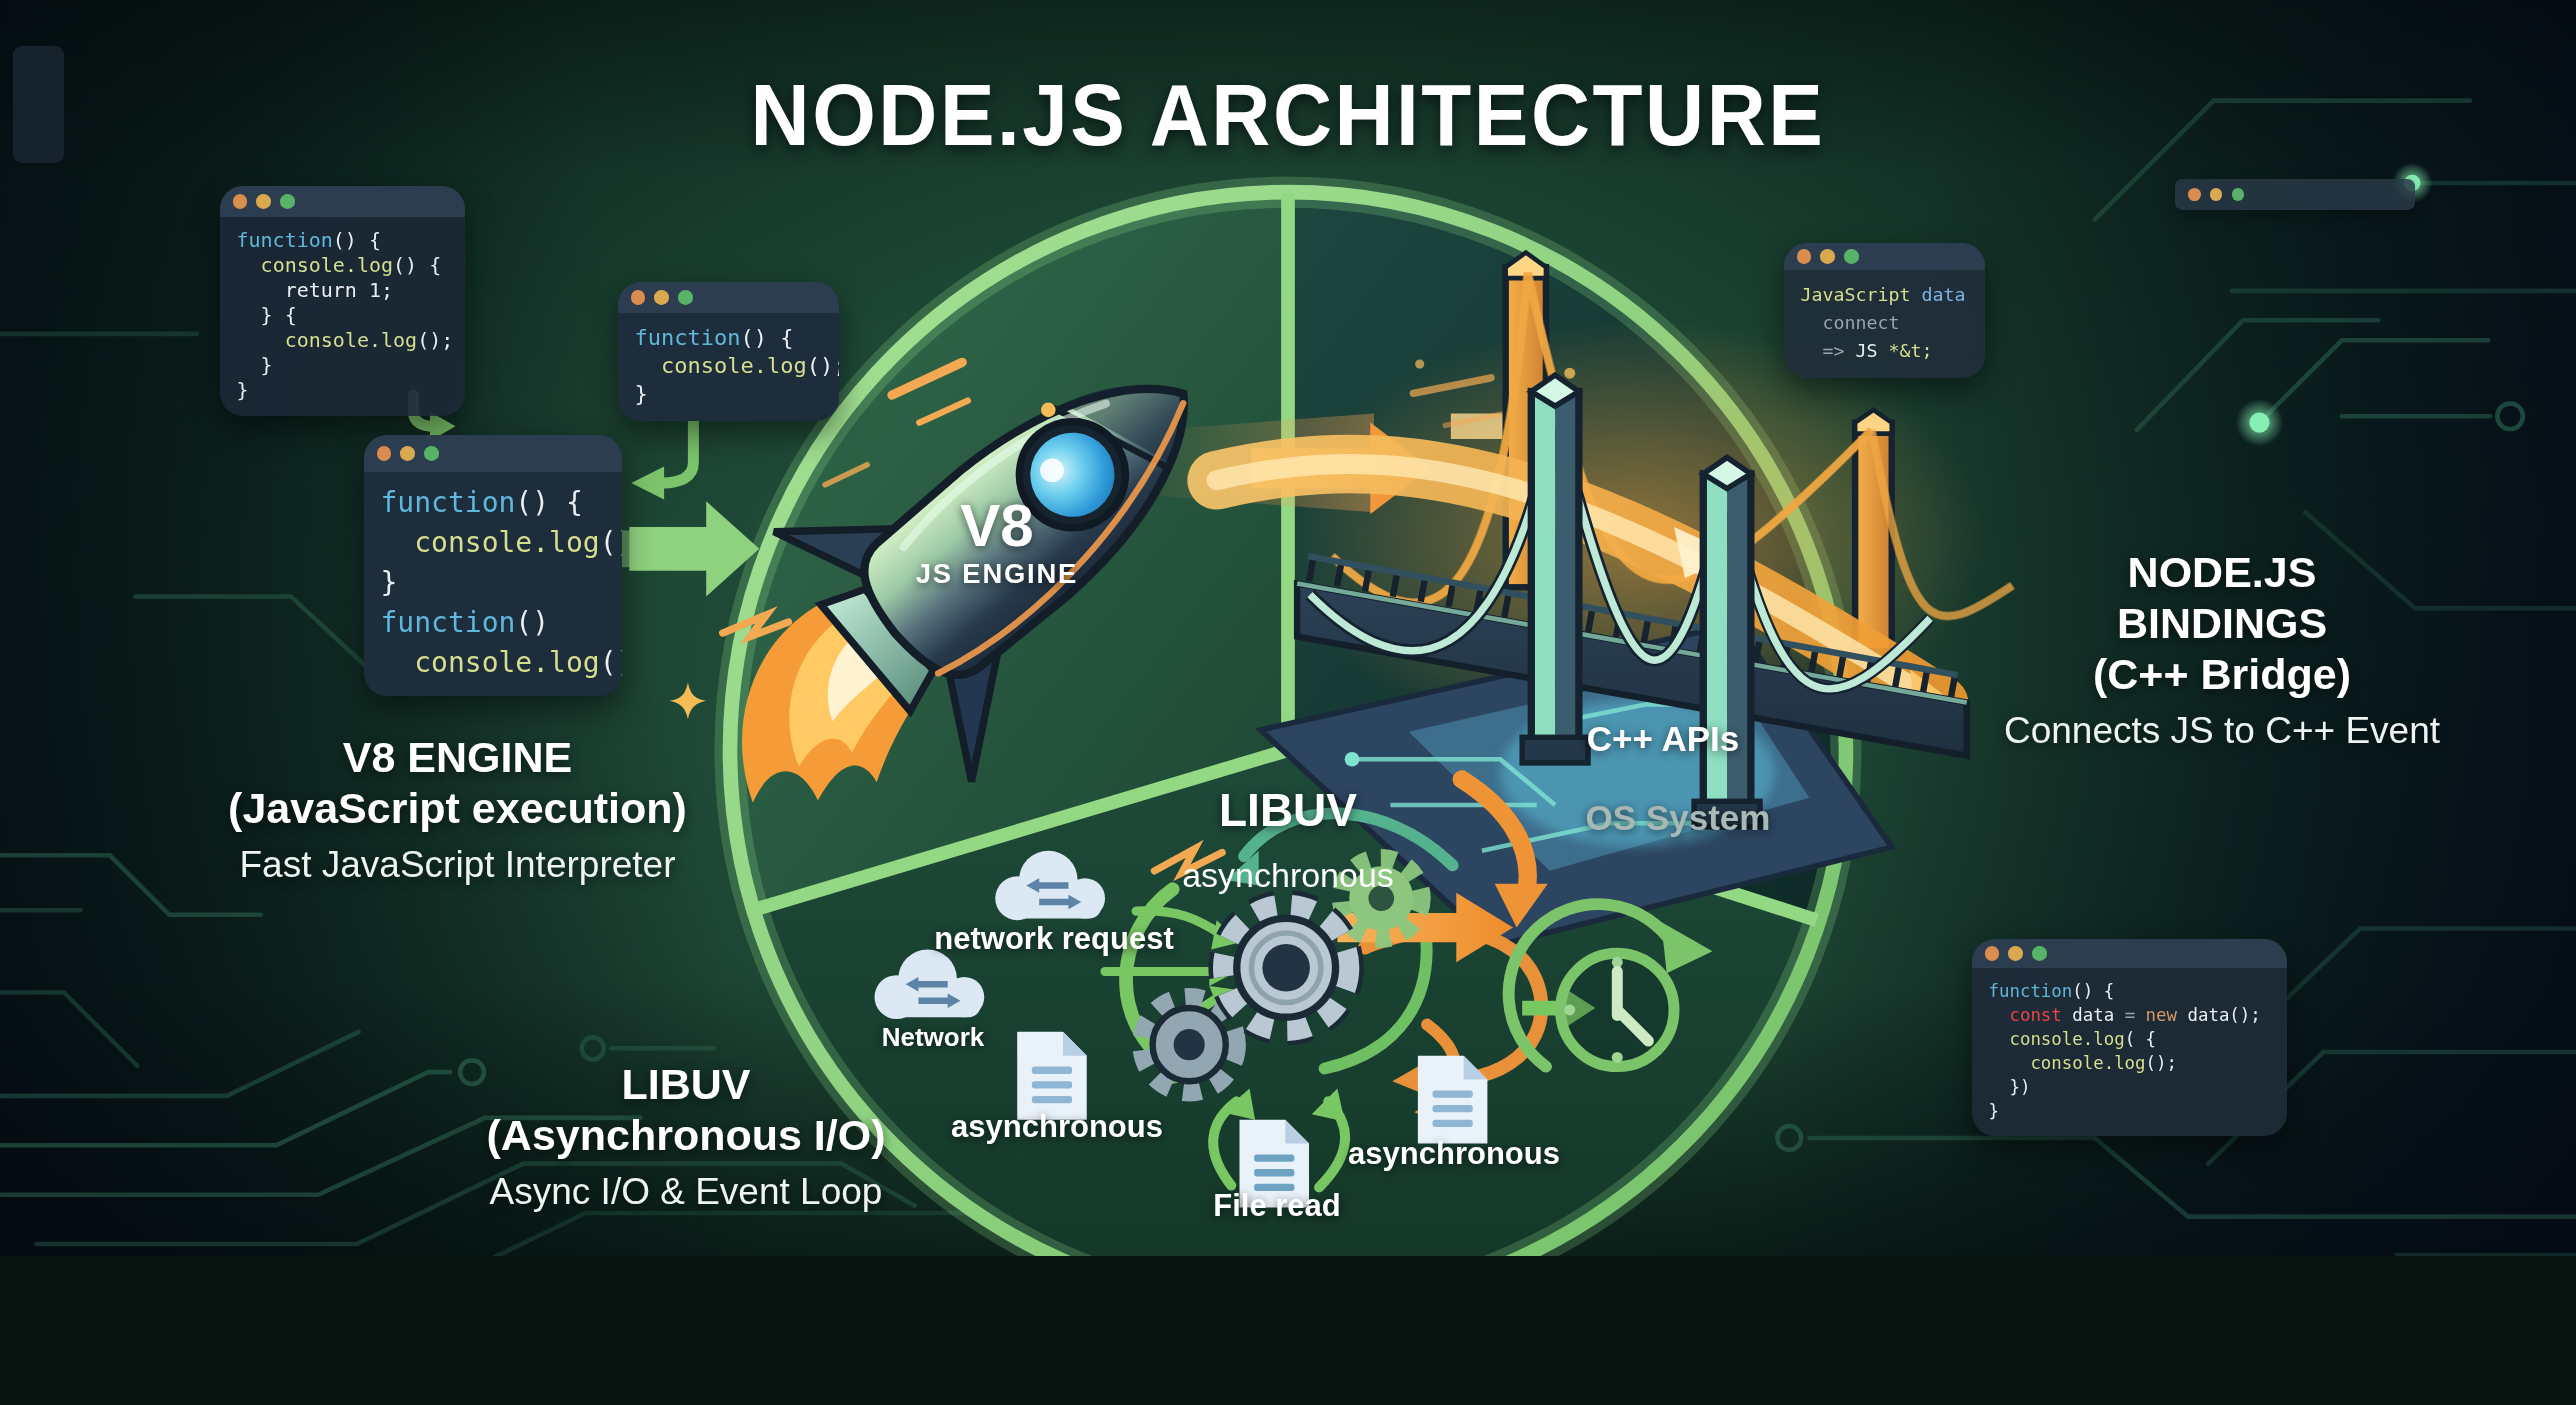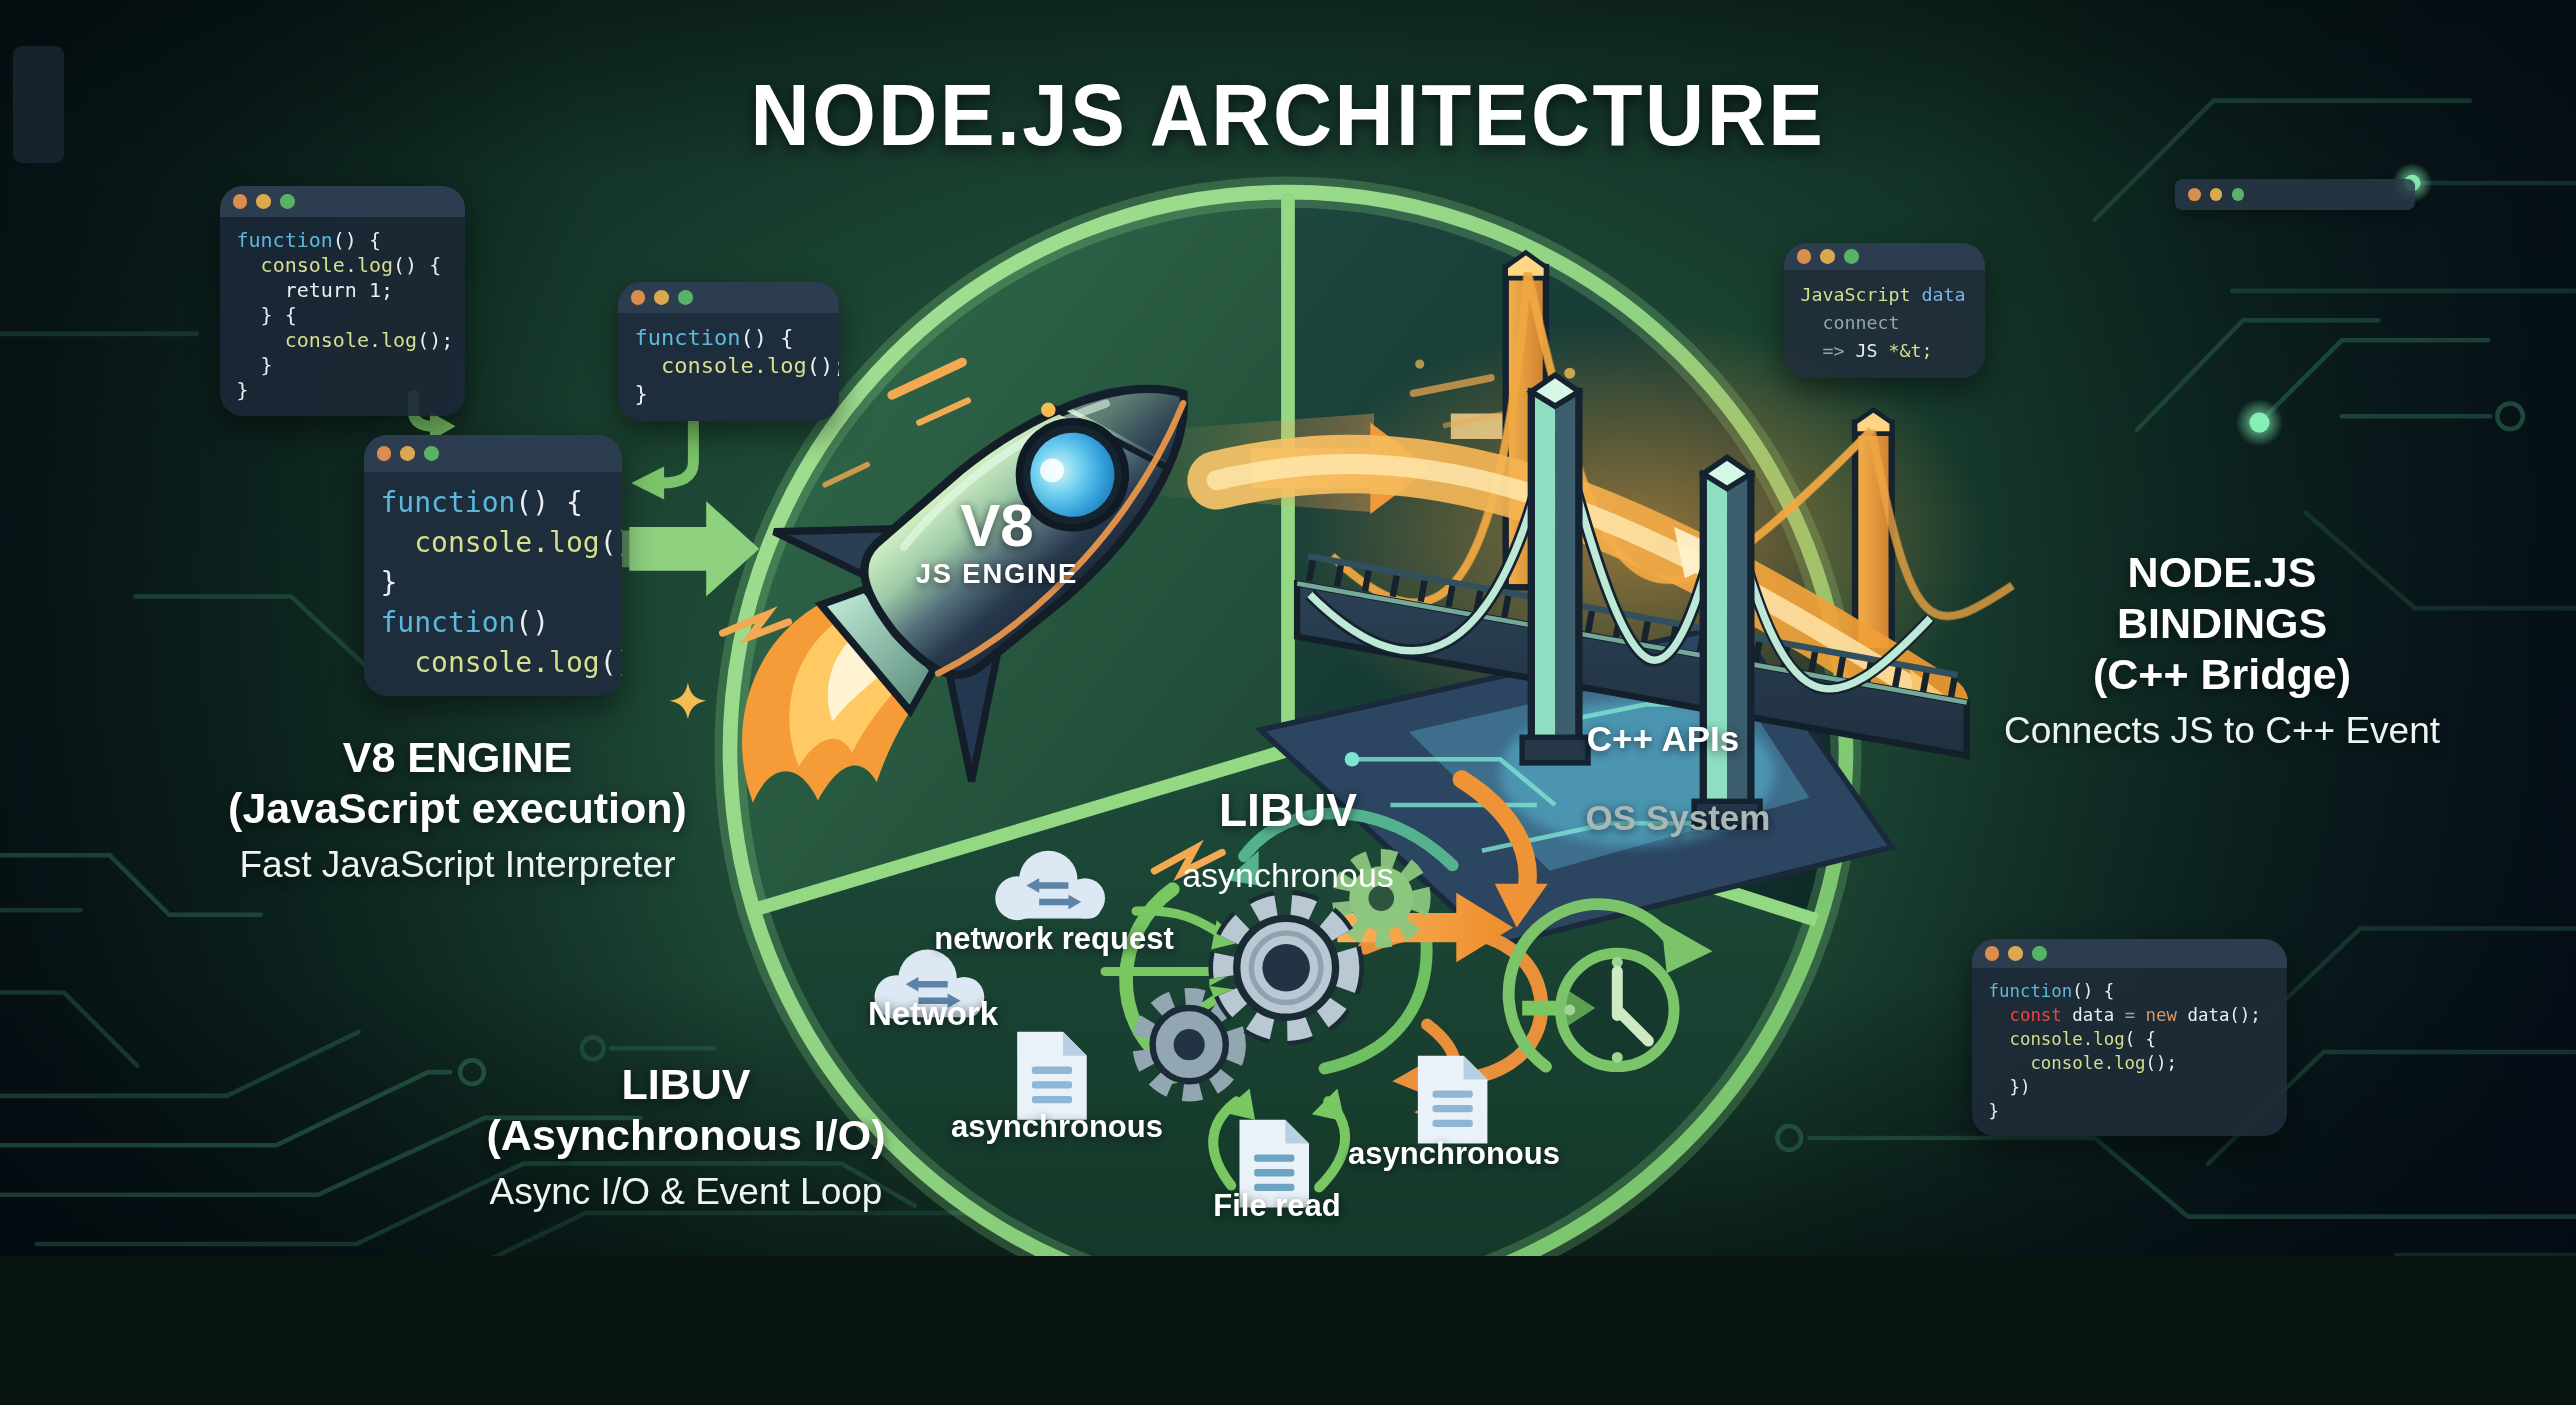--- a/index.html
+++ b/index.html
@@ -23,21 +23,21 @@
   }
   .block{text-align:center;z-index:3;position:absolute;text-shadow:0 2.7px 11px rgba(0,0,0,.55);}
   .h-line{font-size:43px;font-weight:800;line-height:51px;}
   .s-line{font-size:37px;font-weight:400;line-height:48px;color:#eef4f1;margin-top:7.3px;}
   .lbl{font-weight:700;text-shadow:0 1.8px 9.1px rgba(0,0,0,.6);}
   .lbl-v8{left:997px;top:525px;font-size:60px;font-weight:800;}
   .lbl-jseng{left:997px;top:574px;font-size:27.4px;font-weight:800;letter-spacing:1.8px;}
   .lbl-libuv{left:1288px;top:810px;font-size:46px;font-weight:800;}
   .lbl-async-h{left:1288px;top:875px;font-size:34px;font-weight:400;}
   .lbl-netreq{left:1054px;top:939px;font-size:31px;}
-  .lbl-net{left:933px;top:1014px;font-size:33px;}
+  .lbl-net{left:933px;top:1037px;font-size:26px;}
   .lbl-async1{left:1057px;top:1127px;font-size:31px;}
   .lbl-fileread{left:1277px;top:1206px;font-size:31px;}
   .lbl-async2{left:1454px;top:1154px;font-size:31px;}
   .lbl-cpp{left:1663px;top:739px;font-size:35px;}
   .lbl-os{left:1678px;top:818px;font-size:35px;color:#a8b8b6;}
   .blk-v8{left:110px;top:732px;width:695px;}
   .blk-libuv{left:366px;top:1059px;width:640px;}
   .blk-bind{left:1902px;top:547px;width:640px;}
   .banner-text{left:1288px;top:1352px;font-size:53px;font-weight:800;color:#15293c;z-index:4;}
 

